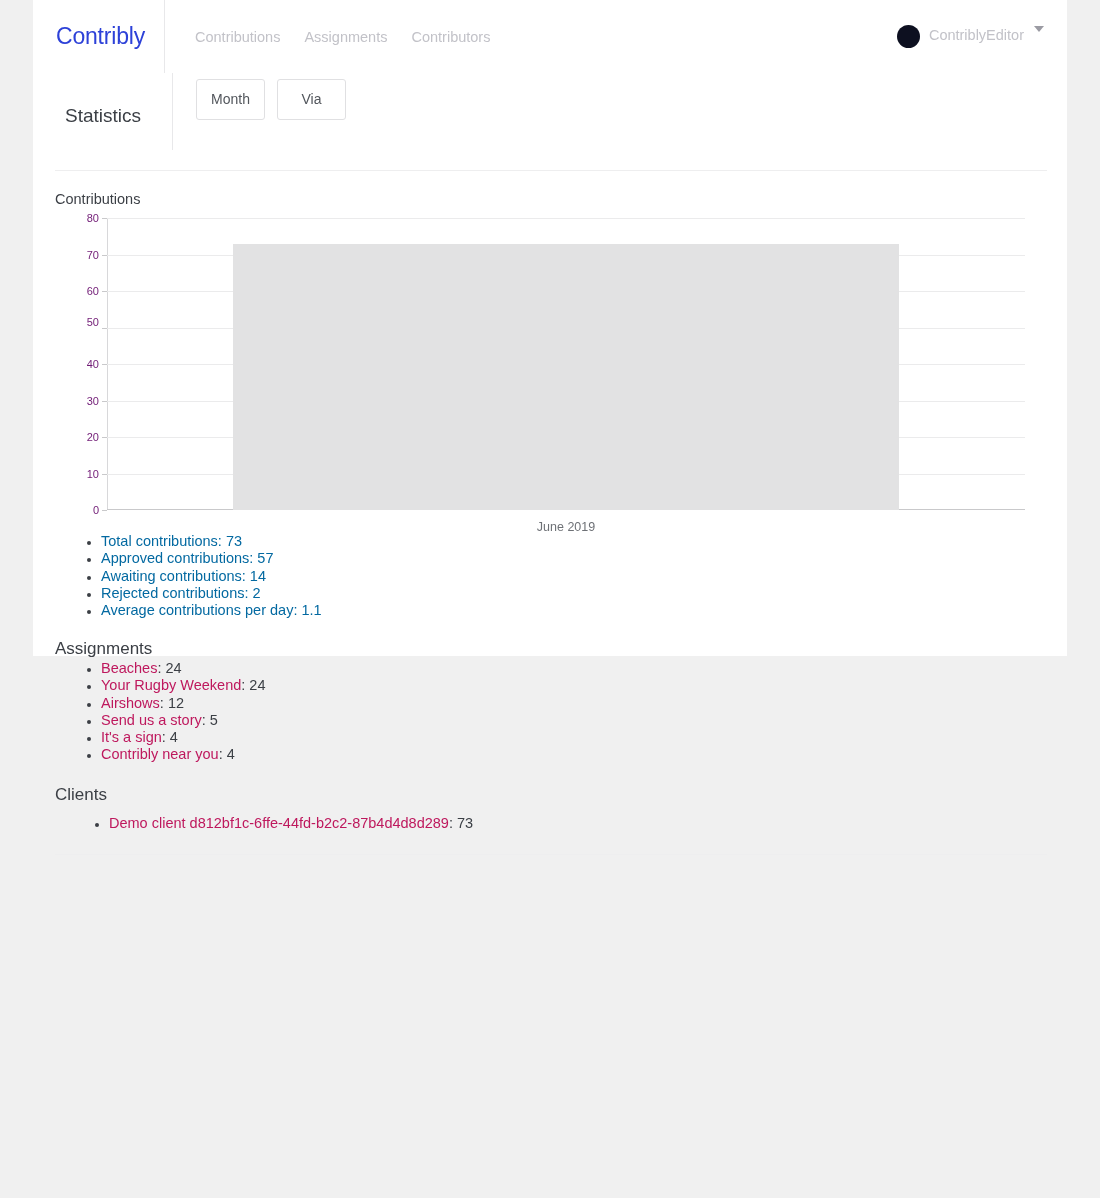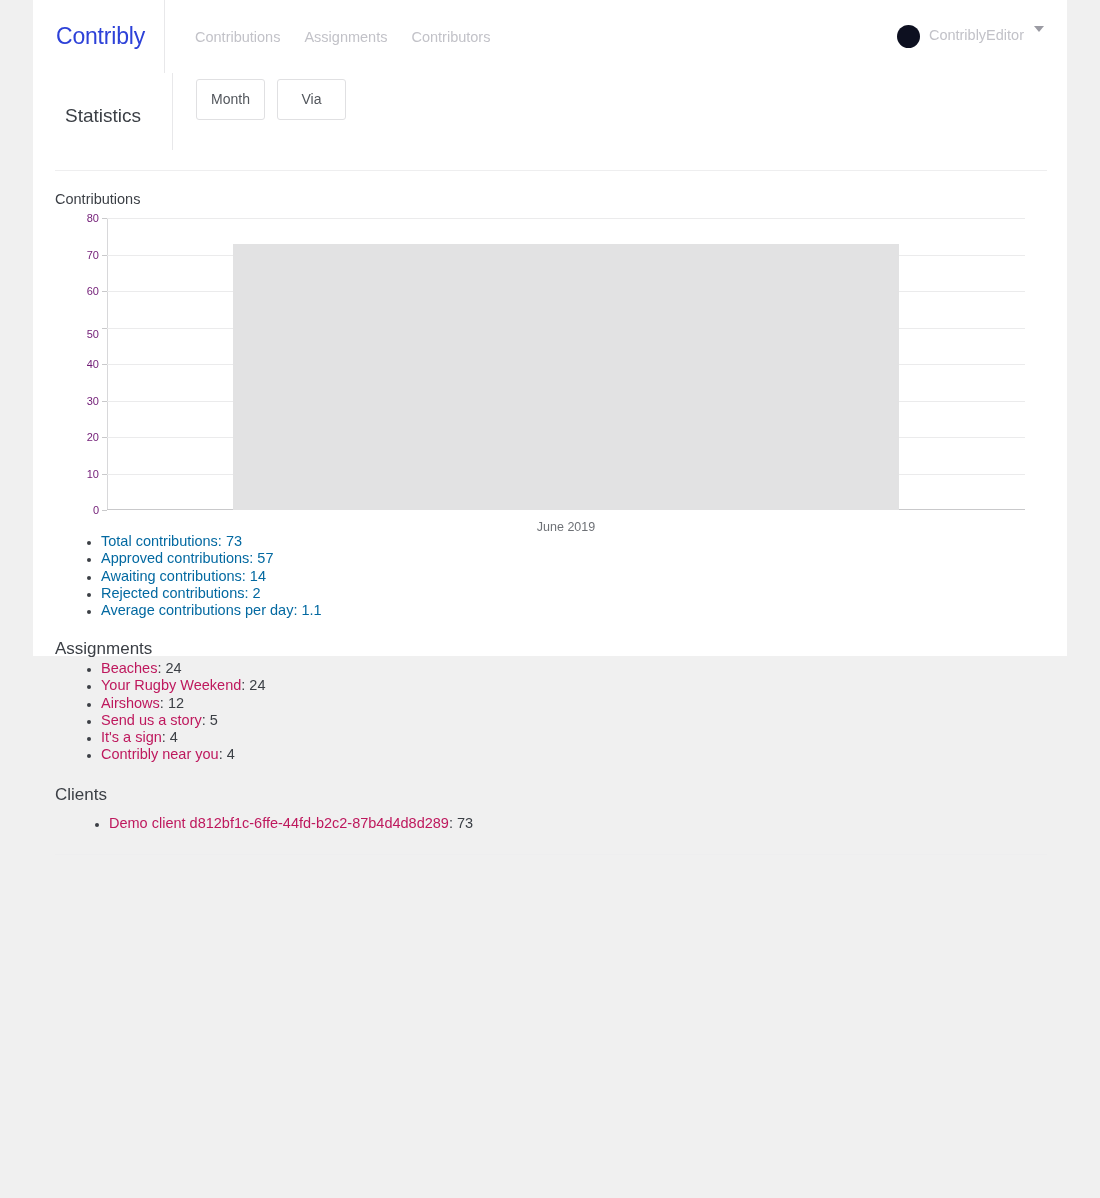--- a/index.html
+++ b/index.html
@@ -337,21 +337,21 @@
       <div class="gridline" style="top: 0px;"></div>
           <div class="ytick" style="top: 0px;">80</div>
           <div class="ytick-mark" style="top: 0px;"></div>
           <div class="gridline" style="top: 36.5px;"></div>
           <div class="ytick" style="top: 36.5px;">70</div>
           <div class="ytick-mark" style="top: 36.5px;"></div>
           <div class="gridline" style="top: 73px;"></div>
           <div class="ytick" style="top: 73px;">60</div>
           <div class="ytick-mark" style="top: 73px;"></div>
           <div class="gridline" style="top: 109.5px;"></div>
-          <div class="ytick" style="top: 116px; margin-left: 28px;">50</div>
+          <div class="ytick" style="top: 104px; margin-left: 28px;">50</div>
           <div class="ytick-mark" style="top: 109.5px;"></div>
           <div class="gridline" style="top: 146px;"></div>
           <div class="ytick" style="top: 146px;">40</div>
           <div class="ytick-mark" style="top: 146px;"></div>
           <div class="gridline" style="top: 182.5px;"></div>
           <div class="ytick" style="top: 182.5px;">30</div>
           <div class="ytick-mark" style="top: 182.5px;"></div>
           <div class="gridline" style="top: 219px;"></div>
           <div class="ytick" style="top: 219px;">20</div>
           <div class="ytick-mark" style="top: 219px;"></div>

